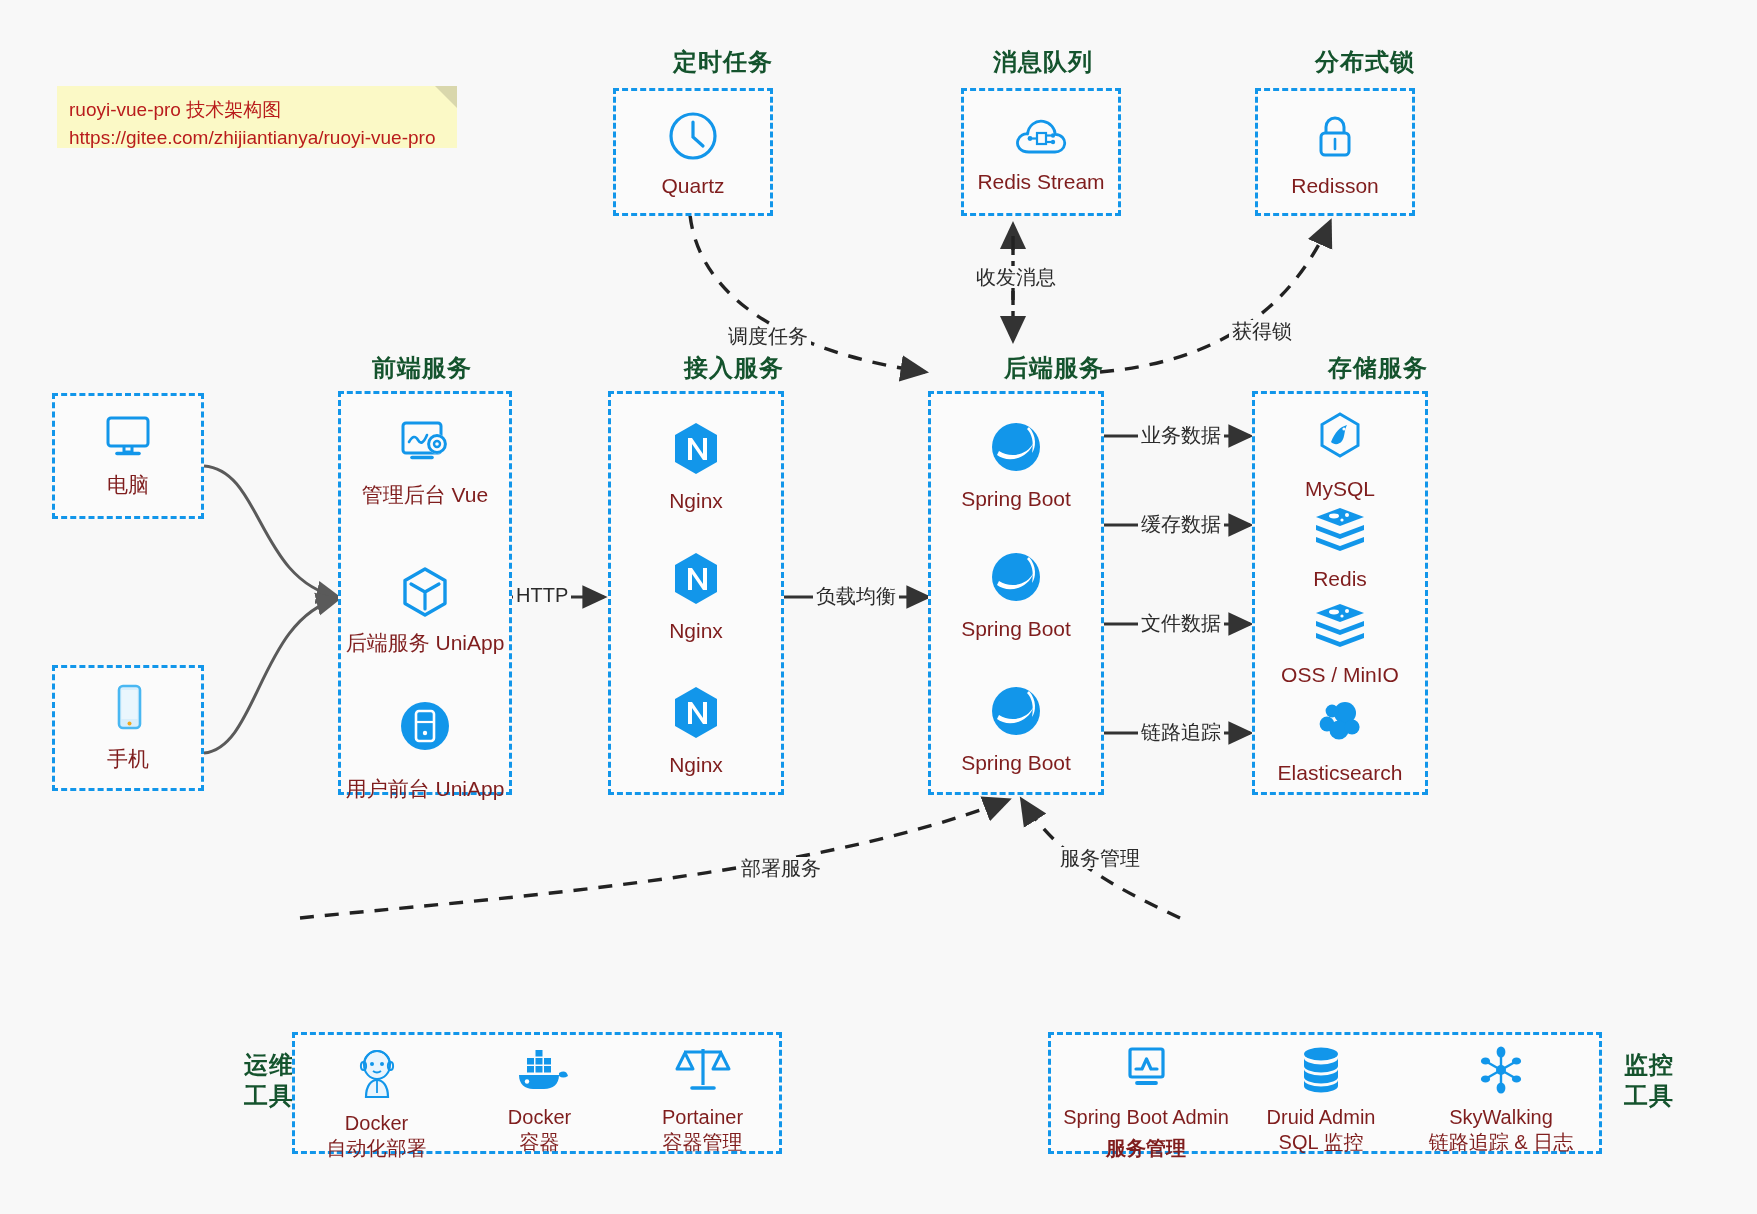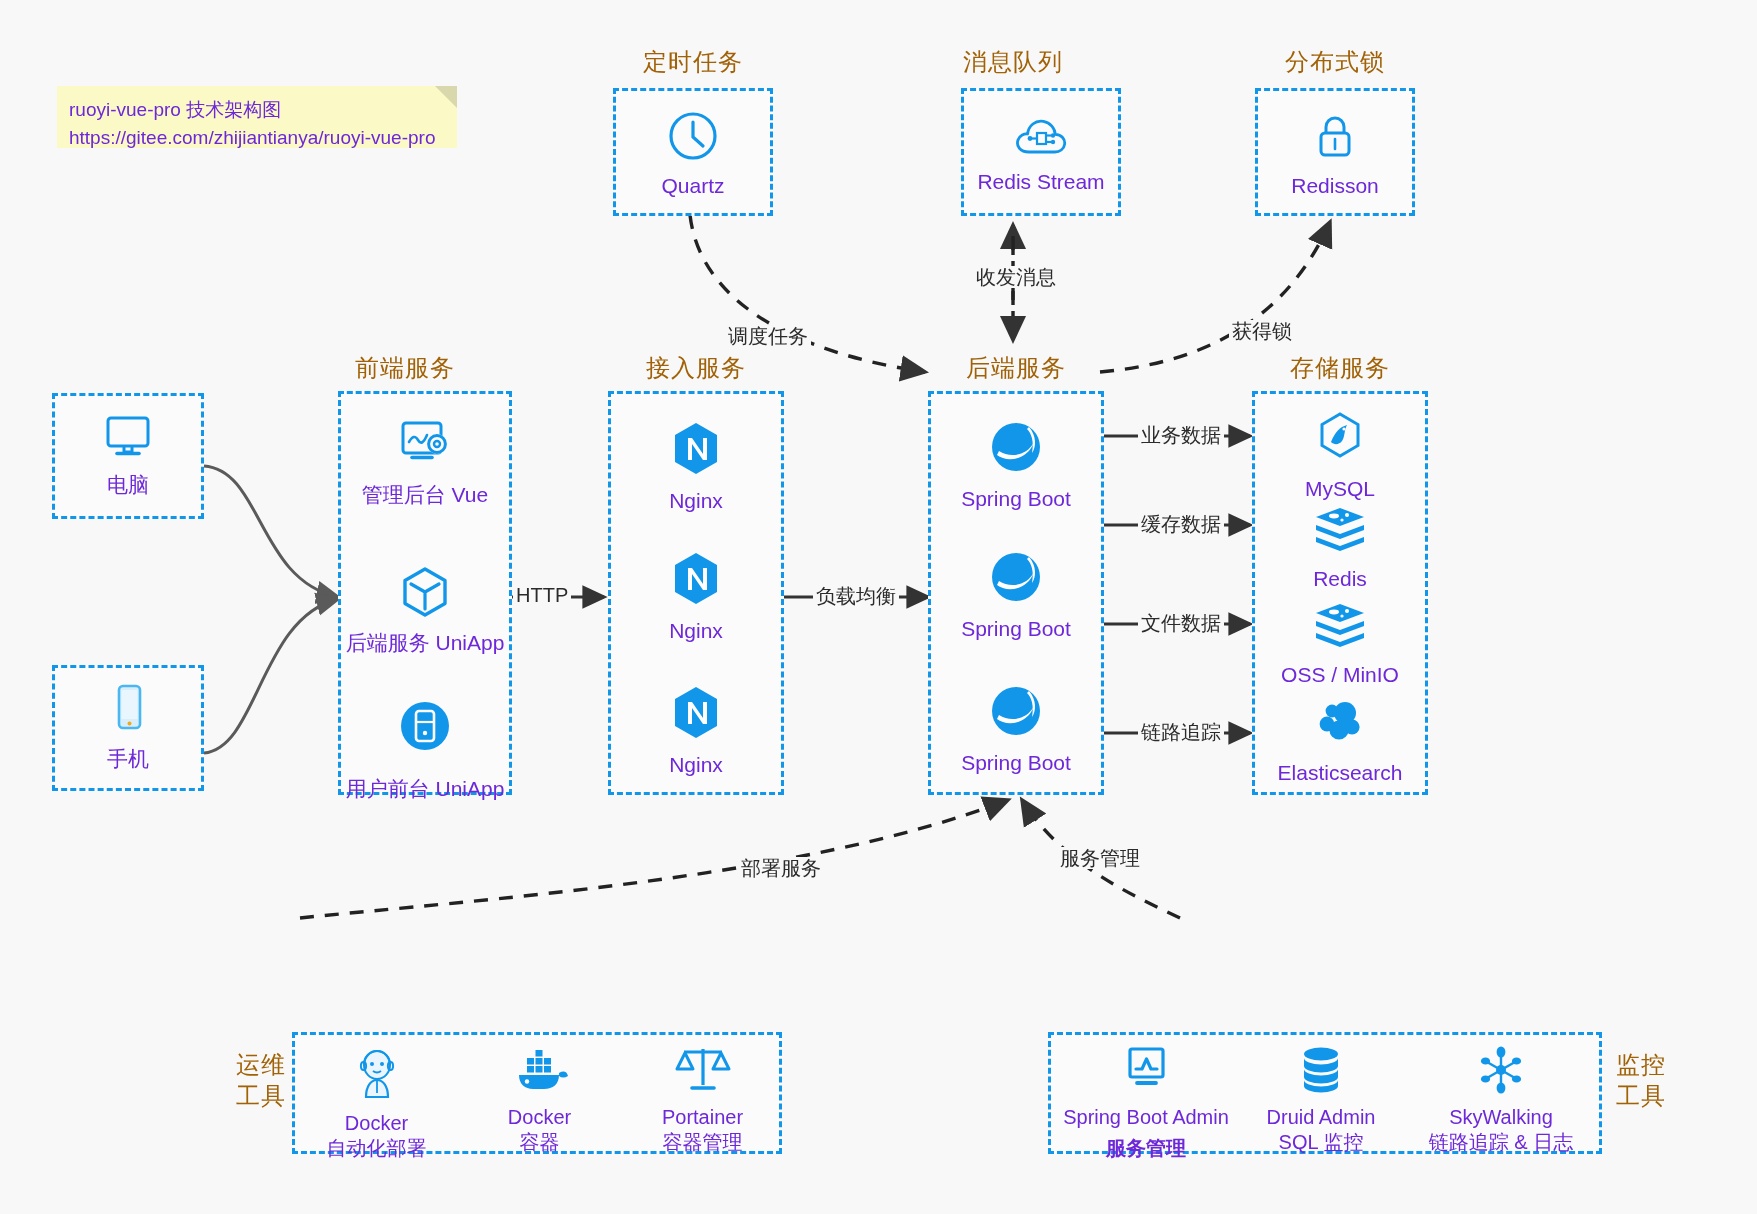--- a/index.html
+++ b/index.html
@@ -6,35 +6,35 @@
   body{
     width:1757px;height:1214px;
     background:#f8f8f8;
     font-family:"Liberation Sans","DejaVu Sans",sans-serif;
     overflow:hidden;
   }
   #stage{position:relative;width:1757px;height:1214px;}
 
   
   .grp-title{
-    position:absolute;color:#a16207;font-weight:normal;font-size:24px;
-    letter-spacing:1px;white-space:nowrap;text-align:center;
+    position:absolute;color:#14532d;font-weight:bold;font-size:24px;
+    letter-spacing:1px;white-space:nowrap;text-align:right;
   }
   .dbox{
     position:absolute;
     border:3px dashed #1296ea;
     background:#fbfbfb;
     box-sizing:border-box;
   }
   .cell{
     position:absolute;left:0;right:0;
     display:flex;flex-direction:column;align-items:center;justify-content:flex-start;
   }
   .cap{
-    color:#6d28d9;font-size:21px;line-height:1.22;text-align:right;white-space:nowrap;
+    color:#7f1d1d;font-size:21px;line-height:1.22;text-align:right;white-space:nowrap;
     margin-top:6px;
   }
   .cap.sm{font-size:20px;}
   .ico{display:block;}
 
   
   .elab{
     position:absolute;background:#f8f8f8;color:#2b2b2b;
     font-size:20px;white-space:nowrap;padding:0 3px;line-height:1.1;
   }
@@ -44,21 +44,21 @@
   
   #note{
     position:absolute;left:57px;top:86px;width:400px;height:62px;
     background:#fbf9c6;
   }
   #note .fold{
     position:absolute;right:0;top:0;width:0;height:0;
     border-left:22px solid transparent;border-top:22px solid #d9d7ac;
   }
   #note .nt{
-    position:absolute;left:12px;top:10px;color:#6d28d9;font-size:19px;line-height:1.45;white-space:nowrap;
+    position:absolute;left:12px;top:10px;color:#b91c1c;font-size:19px;line-height:1.45;white-space:nowrap;
   }
 </style>
 </head>
 <body>
 
 <div id="stage">
 
   <svg class="layer">
     <defs>
       <marker id="ah" markerWidth="9" markerHeight="9" refX="7.2" refY="4.5" orient="auto">

